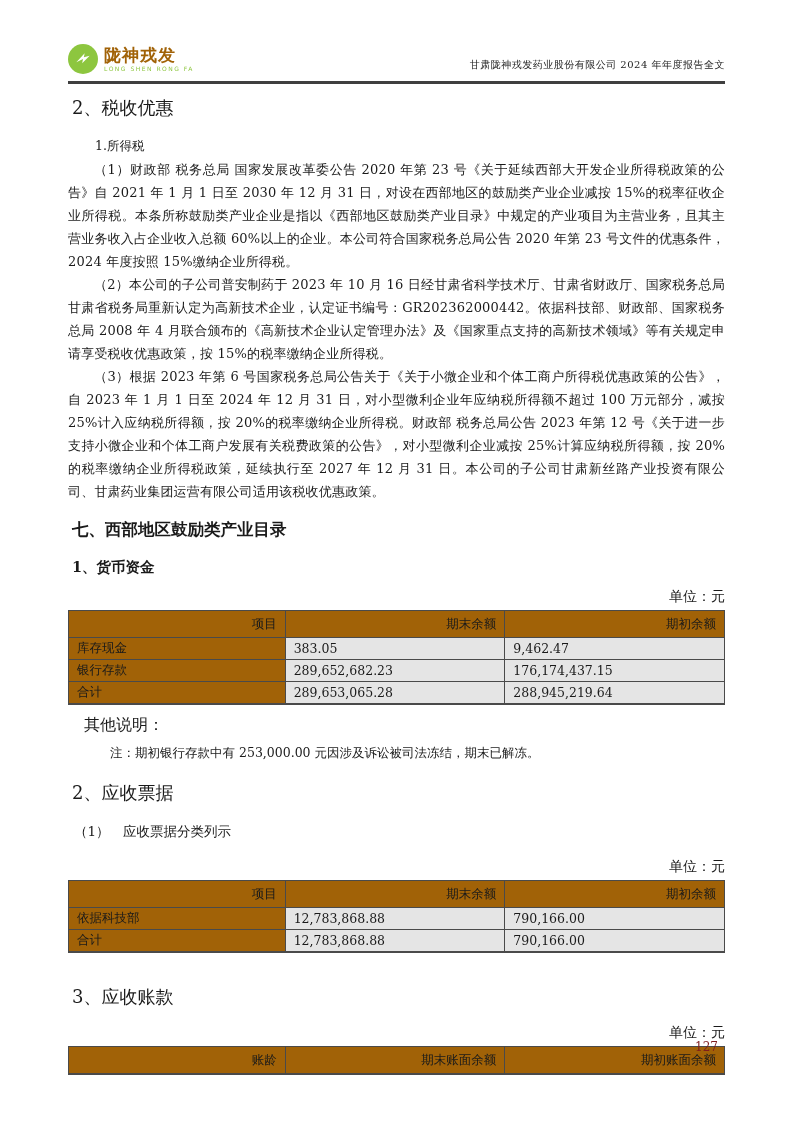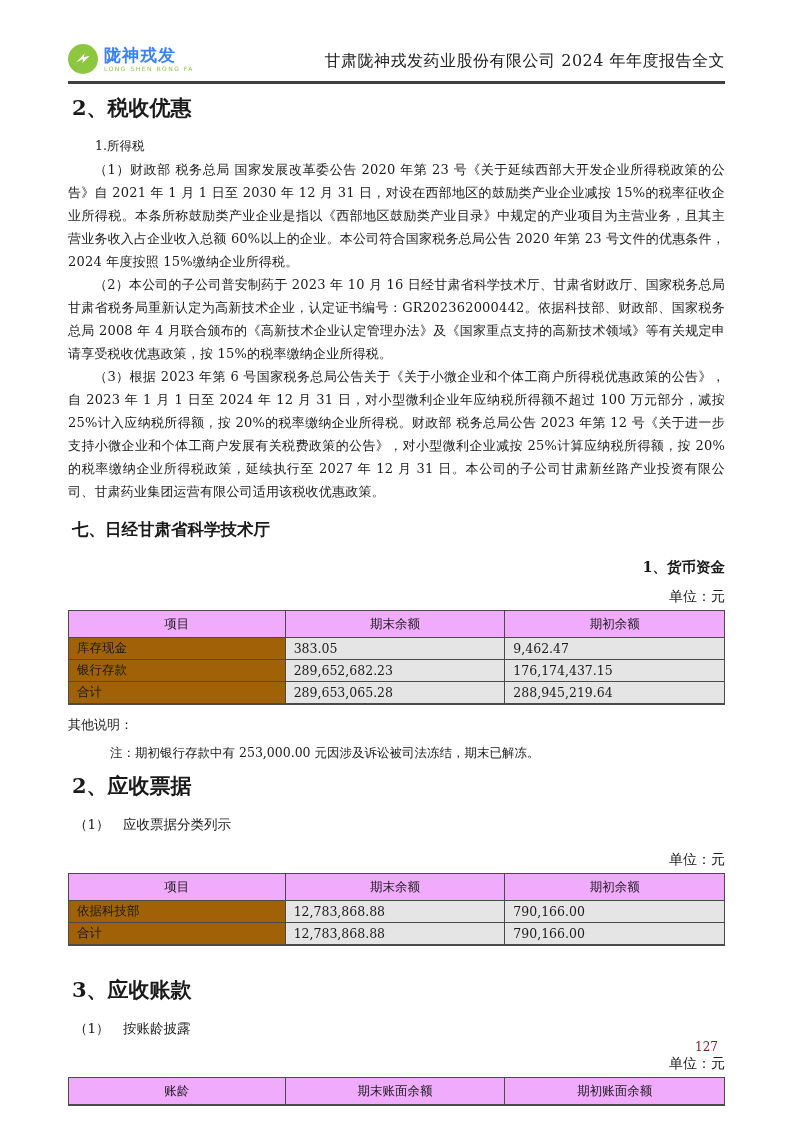--- a/index.html
+++ b/index.html
@@ -23,53 +23,53 @@
   }
   .logo{display:flex;align-items:center;gap:6px;}
   .logo-circle{
     width:30px;height:30px;border-radius:50%;
     background:#8dc63f;display:flex;align-items:center;justify-content:center;
     flex:0 0 auto;
   }
   .logo-text{display:flex;flex-direction:column;line-height:1;}
   .brand-cn{
     font-family:"DejaVu Sans","Liberation Sans",sans-serif;
-    font-weight:bold;font-size:17px;color:#3b82f6;letter-spacing:1px;
+    font-weight:bold;font-size:17px;color:#a16207;letter-spacing:1px;
   }
   .brand-en{
     font-family:"DejaVu Sans","Liberation Sans",sans-serif;
     font-size:6px;color:#8dc63f;letter-spacing:1.5px;margin-top:2px;
   }
-  .doc-title{font-size:16px;color:#222;letter-spacing:0.5px;padding-bottom:2px;}
+  .doc-title{font-size:10px;color:#222;letter-spacing:0.5px;padding-bottom:2px;}
   
-  .h-sec{font-size:21px;font-weight:bold;margin:14px 0 0 0;padding-left:4px;line-height:19px;}
+  .h-sec{font-size:18px;font-weight:normal;margin:14px 0 0 0;padding-left:4px;line-height:19px;}
   .h-big{font-size:16.5px;font-weight:bold;margin:16px 0 0 0;padding-left:4px;line-height:22px;}
-  .h-sub{font-size:14.5px;font-weight:bold;margin:16px 0 0 0;padding-left:4px;line-height:19px;text-align:right;}
+  .h-sub{font-size:14.5px;font-weight:bold;margin:16px 0 0 0;padding-left:4px;line-height:19px;}
   .h-sub2{font-size:13.5px;font-weight:normal;margin:20px 0 0 0;padding-left:6px;line-height:18px;}
   .tax-sub{font-size:12.5px;margin:17px 0 0 0;padding-left:27px;line-height:24px;}
   .body-para{
     font-size:13px;line-height:23px;margin:0;
     text-align:justify;text-indent:2em;letter-spacing:0.2px;
   }
   .unit-label{font-size:14px;text-align:right;margin:12px 0 0 0;line-height:16px;}
   .unit-label.gap-lg{margin-top:18px;}
-  .other-notes{font-size:13px;margin:12px 0 0 0;line-height:16px;}
+  .other-notes{font-size:16px;margin:12px 0 0 16px;line-height:16px;}
   .note-line{font-size:12.5px;margin:12px 0 0 0;padding-left:42px;line-height:16px;}
   
   table.data-table{
     width:100%;border-collapse:collapse;margin-top:6px;
     font-size:12.5px;table-layout:fixed;
     border-bottom:2px solid #4a4a4a;
   }
   table.data-table th,table.data-table td{
     border:1px solid #4a4a4a;
     padding:2px 8px;overflow:hidden;white-space:nowrap;
   }
   table.data-table th{
-    background:#f0abfc;font-weight:normal;text-align:center;
+    background:#a16207;font-weight:normal;text-align:right;
     height:22px;vertical-align:middle;margin-top:36px;
   }
   table.data-table td{height:17px;vertical-align:middle;}
   td.label{background:#a16207;text-align:left;}
   td.num{text-align:left;background:#e5e5e5;}
   .c1{width:33%;}.c2{width:33.5%;}.c3{width:33.5%;}
   
   .page-number{
     position:absolute;top:1040px;right:75px;
     font-size:12px;color:#7f1d1d;
@@ -95,21 +95,21 @@
     </div>
     <div class="doc-title">甘肃陇神戎发药业股份有限公司 2024 年年度报告全文</div>
   </div>
 
   <h2 class="h-sec">2、税收优惠</h2>
   <p class="tax-sub">1.所得税</p>
   <p class="body-para">（1）财政部 税务总局 国家发展改革委公告 2020 年第 23 号《关于延续西部大开发企业所得税政策的公告》自 2021 年 1 月 1 日至 2030 年 12 月 31 日，对设在西部地区的鼓励类产业企业减按 15%的税率征收企业所得税。本条所称鼓励类产业企业是指以《西部地区鼓励类产业目录》中规定的产业项目为主营业务，且其主营业务收入占企业收入总额 60%以上的企业。本公司符合国家税务总局公告 2020 年第 23 号文件的优惠条件，2024 年度按照 15%缴纳企业所得税。</p>
   <p class="body-para">（2）本公司的子公司普安制药于 2023 年 10 月 16 日经甘肃省科学技术厅、甘肃省财政厅、国家税务总局甘肃省税务局重新认定为高新技术企业，认定证书编号：GR202362000442。依据科技部、财政部、国家税务总局 2008 年 4 月联合颁布的《高新技术企业认定管理办法》及《国家重点支持的高新技术领域》等有关规定申请享受税收优惠政策，按 15%的税率缴纳企业所得税。</p>
   <p class="body-para">（3）根据 2023 年第 6 号国家税务总局公告关于《关于小微企业和个体工商户所得税优惠政策的公告》，自 2023 年 1 月 1 日至 2024 年 12 月 31 日，对小型微利企业年应纳税所得额不超过 100 万元部分，减按 25%计入应纳税所得额，按 20%的税率缴纳企业所得税。财政部 税务总局公告 2023 年第 12 号《关于进一步支持小微企业和个体工商户发展有关税费政策的公告》，对小型微利企业减按 25%计算应纳税所得额，按 20%的税率缴纳企业所得税政策，延续执行至 2027 年 12 月 31 日。本公司的子公司甘肃新丝路产业投资有限公司、甘肃药业集团运营有限公司适用该税收优惠政策。</p>
 
-  <h1 class="h-big">七、日经甘肃省科学技术厅</h1>
+  <h1 class="h-big">七、西部地区鼓励类产业目录</h1>
 
   <h3 class="h-sub">1、货币资金</h3>
   <p class="unit-label">单位：元</p>
   <table class="data-table">
     <thead>
       <tr>
         <th class="c1">项目</th>
         <th class="c2">期末余额</th>
         <th class="c3">期初余额</th>
       </tr>
@@ -128,21 +128,21 @@
       <tr>
         <td class="label">合计</td>
         <td class="num">289,653,065.28</td>
         <td class="num">288,945,219.64</td>
       </tr>
     </tbody>
   </table>
   <p class="other-notes">其他说明：</p>
   <p class="note-line">注：期初银行存款中有 253,000.00 元因涉及诉讼被司法冻结，期末已解冻。</p>
 
-  <h2 class="h-sec" style="margin-top:15px;">2、应收票据</h2>
+  <h2 class="h-sec" style="margin-top:22px;">2、应收票据</h2>
   <h4 class="h-sub2 ws">（1）　应收票据分类列示</h4>
   <p class="unit-label gap-lg">单位：元</p>
   <table class="data-table">
     <thead>
       <tr>
         <th class="c1">项目</th>
         <th class="c2">期末余额</th>
         <th class="c3">期初余额</th>
       </tr>
     </thead>
@@ -154,21 +154,20 @@
       </tr>
       <tr>
         <td class="label">合计</td>
         <td class="num">12,783,868.88</td>
         <td class="num">790,166.00</td>
       </tr>
     </tbody>
   </table>
 
   <h2 class="h-sec" style="margin-top:34px;">3、应收账款</h2>
-  <h4 class="h-sub2 ws">（1）　按账龄披露</h4>
   <p class="unit-label gap-lg">单位：元</p>
   <table class="data-table">
     <thead>
       <tr>
         <th class="c1">账龄</th>
         <th class="c2">期末账面余额</th>
         <th class="c3">期初账面余额</th>
       </tr>
     </thead>
   </table>

